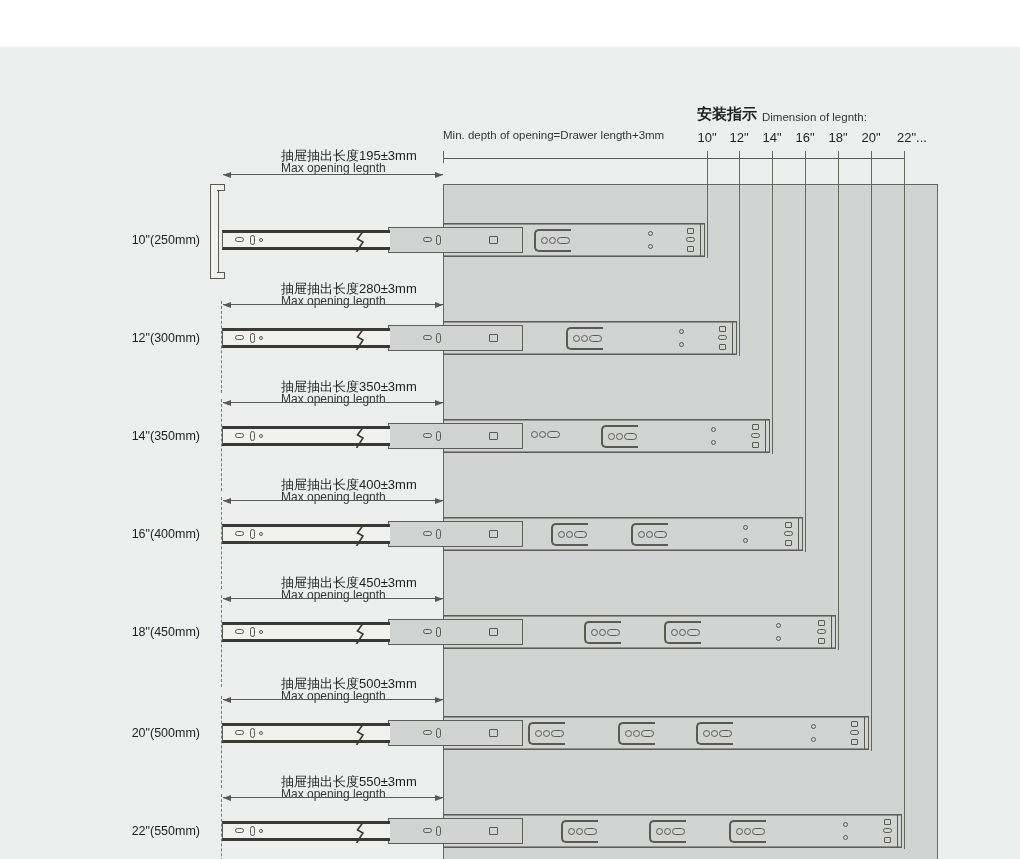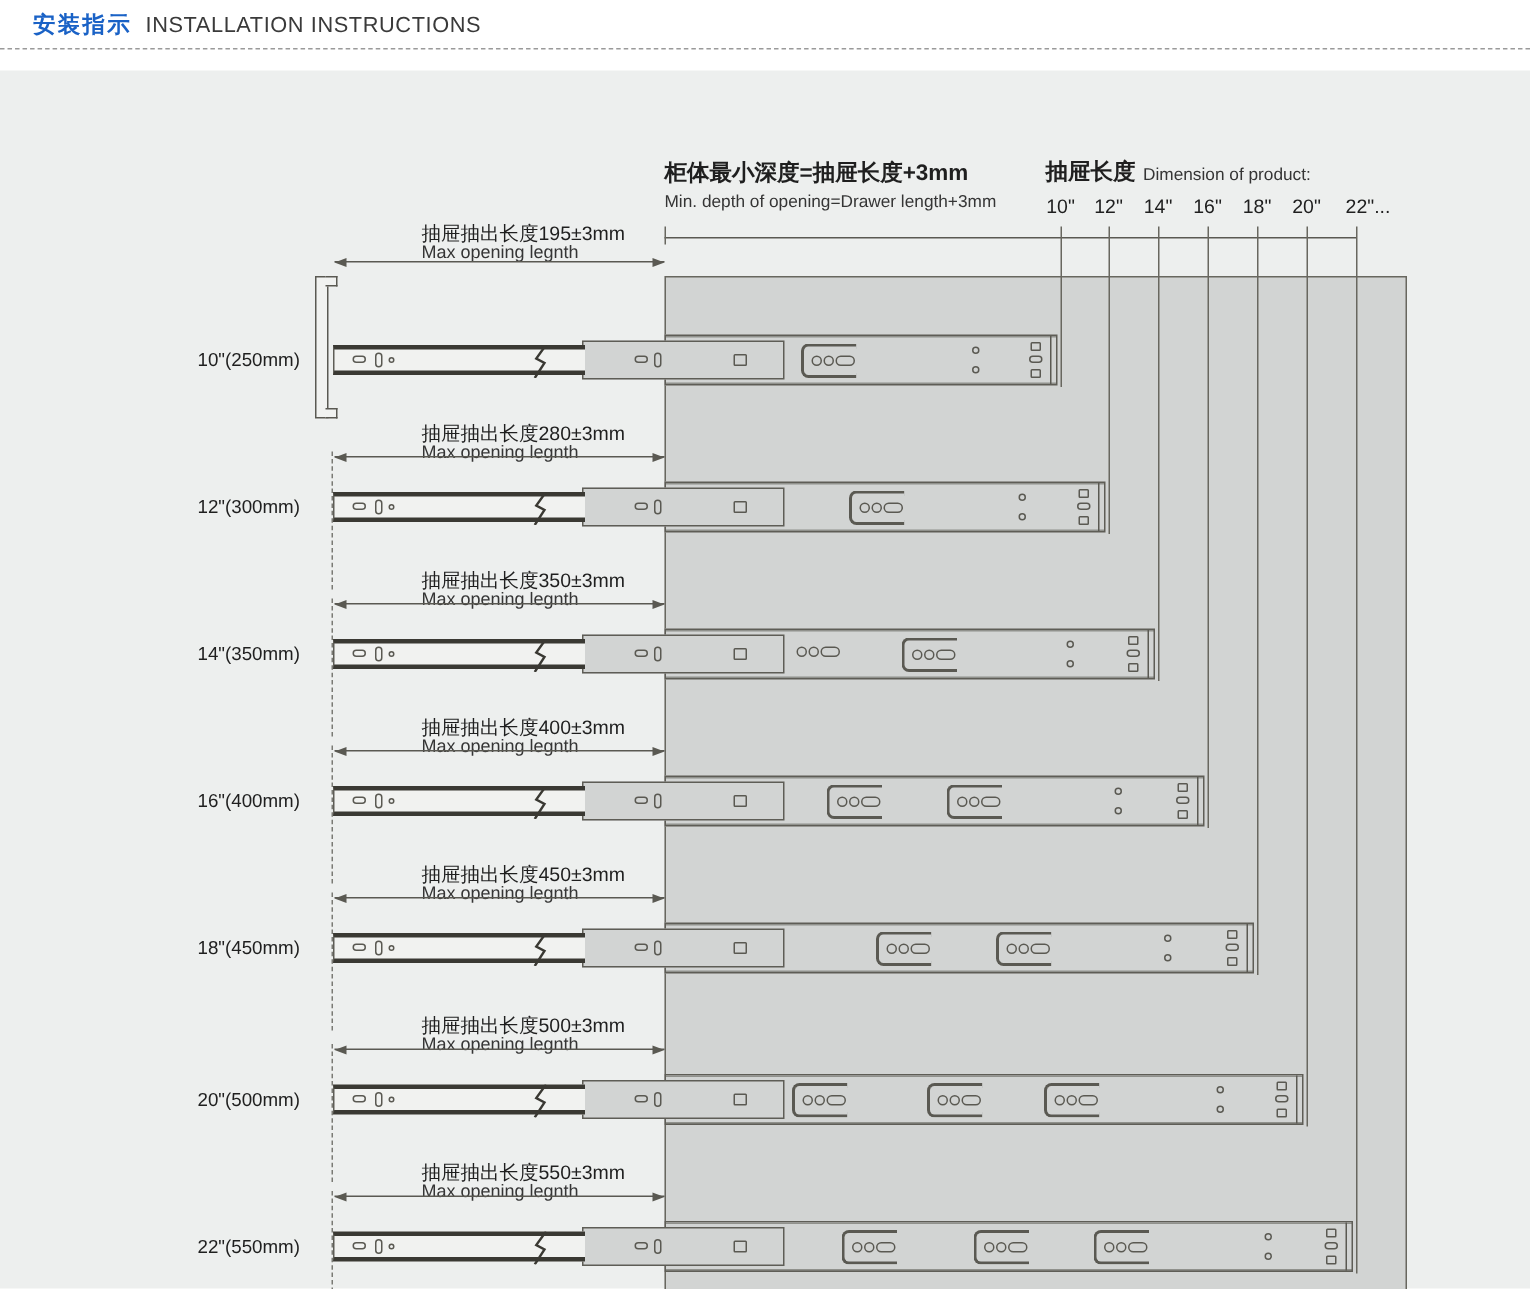--- a/index.html
+++ b/index.html
@@ -73,32 +73,25 @@
   .clip{position:absolute;top:5px;width:37px;height:23px;border:2px solid var(--line);
     border-right:none;border-radius:5px 0 0 5px;background:var(--cab)}
   .clip-holes{position:absolute;top:5px;width:37px;height:23px}
   .end-line{position:absolute;right:3px;top:0;height:100%;width:1px;background:var(--line)}
 </style>
 </head>
 <body>
 
 <div class="page">
 
-  <div class="header">
-    <div class="header-inner">
-      <span class="title-cn">安装指示</span>
-      <span class="title-en">INSTALLATION INSTRUCTIONS</span>
-    </div>
-  </div>
 
   <div class="panel">
-    <div class="note-cn" style="left:443px;top:59px">柜体最小深度=抽屉长度+3mm</div>
     <div class="note-en" style="left:443px;top:82px">Min. depth of opening=Drawer length+3mm</div>
-    <div class="note-cn" style="left:697px;top:58px">抽屉长度</div>
-    <div class="note-en" style="left:762px;top:64px">Dimension of product:</div>
+    <div class="note-cn" style="left:697px;top:58px">安装指示</div>
+    <div class="note-en" style="left:762px;top:64px">Dimension of legnth:</div>
     <div id="size-scale">
         <span class="size-scale-label" style="left: 707px;">10"</span>
         <span class="size-scale-label" style="left: 739px;">12"</span>
         <span class="size-scale-label" style="left: 772px;">14"</span>
         <span class="size-scale-label" style="left: 805px;">16"</span>
         <span class="size-scale-label" style="left: 838px;">18"</span>
         <span class="size-scale-label" style="left: 871px;">20"</span>
         <span class="size-scale-label" style="left: 912px;">22"...</span>
       </div>
 

